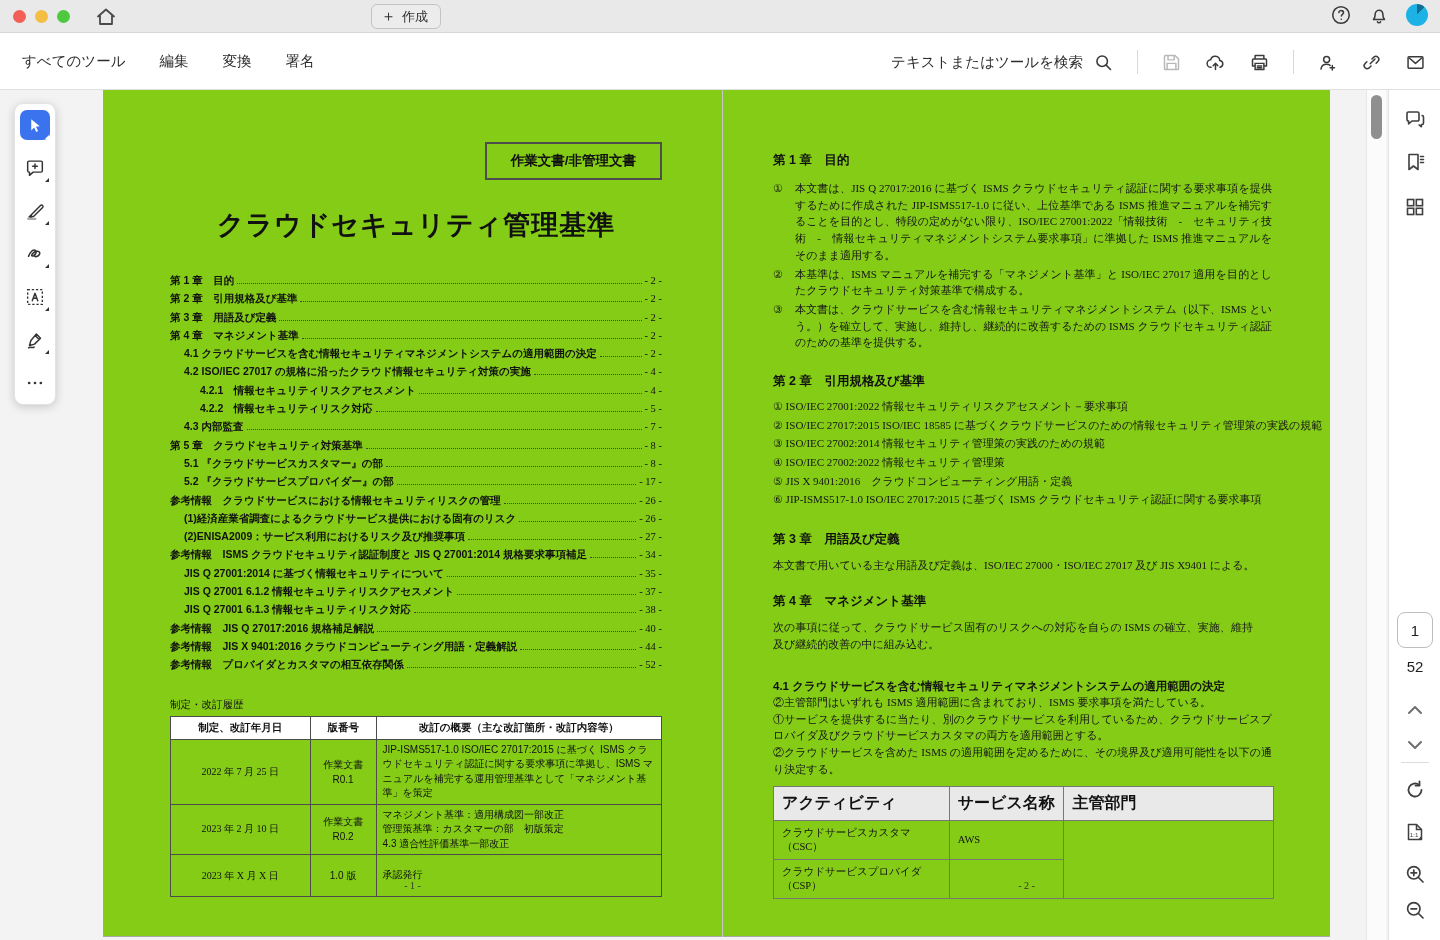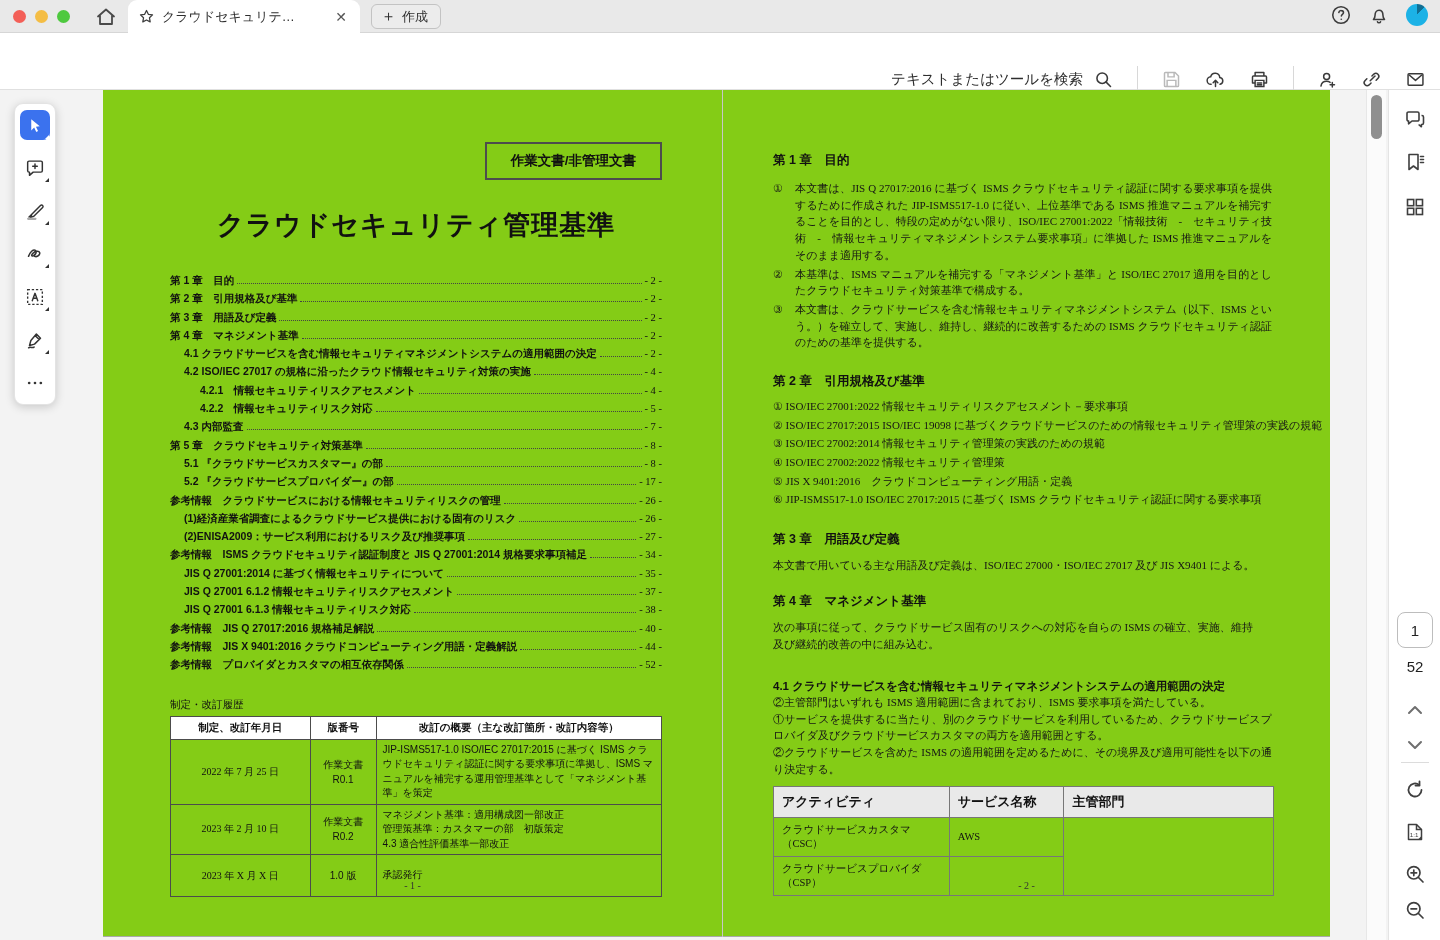--- a/index.html
+++ b/index.html
@@ -25,21 +25,21 @@
   .tb-ic { width:22px; height:22px; color:#3c3c3c; }
   .avatar { width:22px; height:22px; border-radius:50%;
             background:conic-gradient(#116e93 0 12%, #1cb2e6 12% 100%); }
 
   
   .toolbar { position:absolute; left:0; top:34px; width:1440px; height:56px; background:#fff;
              border-bottom:1px solid #e0e0e0; display:flex; align-items:center; }
   .menu-wrap { display:flex; align-items:center; gap:34px; padding-left:22px; }
   .menu-item { border:none; background:none; font-size:14.5px; color:#2d2d2d;
                font-family:"Liberation Sans",sans-serif; cursor:pointer; }
-  .tool-right { position:absolute; right:14px; top:0; height:56px; display:flex; align-items:flex-end; gap:23px; }
+  .tool-right { position:absolute; right:14px; top:0; height:56px; display:flex; align-items:center; gap:23px; }
   .search-box { display:flex; align-items:center; gap:10px; font-size:14.5px; color:#2d2d2d; cursor:text; }
   .v-div { width:1px; height:24px; background:#d8d8d8; }
   .t-ic { width:21px; height:21px; color:#3a3a3a; }
   .t-ic.disabled { color:#b9b9b9; }
 
   
   .main { position:absolute; left:0; top:90px; width:1440px; height:850px; background:#f3f3f3; }
   .pages { position:absolute; left:103px; top:0; width:1227px; height:847px; background:#84cc16;
            border-bottom:1px solid #a9a9a9; }
   .page-div { position:absolute; left:619px; top:0; width:1px; height:847px; background:#c7c7c7; }
@@ -104,21 +104,21 @@
   td.h-desc { width:286px; padding:3px 6px; white-space:pre-line; line-height:1.45; font-size:9.5px; }
   tr.hrow1 td { height:52px; } tr.hrow2 td { height:44px; } tr.hrow3 td { height:42px; }
 
   
   .sec-h { font-size:12.5px; font-weight:bold; color:#111; }
   .p2-body { font-size:11px; line-height:1.52; color:#151515; text-align:justify; }
   .num-item { display:flex; gap:8px; margin-top:2px; }
   .num-item .mk { flex:0 0 14px; }
   .ref-line { height:18.6px; font-size:11px; color:#151515; white-space:nowrap; }
   table.scope { margin-top:8px; width:501px; border-collapse:collapse; }
-  table.scope th { background:#e9e9e9; border:1.5px solid #777; font-size:13px; text-align:left;
+  table.scope th { background:#e9e9e9; border:1.5px solid #777; font-size:16px; text-align:left;
                    padding:6px 8px; color:#111; height:30px; }
   table.scope td { border:1px solid #777; font-size:10.5px; padding:5px 8px; height:30px;
                    color:#111; vertical-align:middle; }
   th.c-act, td.c-act { width:176px; } th.c-svc, td.c-svc { width:115px; } th.c-dep { width:210px; }
 
   svg { display:block; }
 </style>
 </head>
 <body>
 
@@ -127,29 +127,20 @@
   <div class="titlebar">
     <div class="lights">
       <span class="light red"></span>
       <span class="light yellow"></span>
       <span class="light green"></span>
     </div>
     <div class="home-btn">
       <svg viewBox="0 0 24 24" fill="none" stroke="currentColor" stroke-width="1.8">
           <path d="M4 11.5 12 4.5l8 7M6 10.5V19h12v-8.5" stroke-linejoin="round" stroke-linecap="round"></path>
         </svg>
-    </div>
-    <div class="tab">
-      <span style="width:17px;height:17px;color:#3c3c3c;">
-        <svg viewBox="0 0 24 24" fill="none" stroke="currentColor" stroke-width="1.8">
-            <path d="M12 3.5l2.6 5.4 5.9.8-4.3 4.1 1 5.8L12 16.9l-5.2 2.7 1-5.8-4.3-4.1 5.9-.8z" stroke-linejoin="round"></path>
-          </svg>
-      </span>
-      <span class="tab-title">クラウドセキュリテ…</span>
-      <span class="tab-close">✕</span>
     </div>
     <button class="create-btn">
       <span style="font-size:15px;">＋</span>
       <span>作成</span>
     </button>
     <div class="tb-right">
       <span class="tb-ic">
         <svg viewBox="0 0 24 24" fill="none" stroke="currentColor" stroke-width="1.7">
             <circle cx="12" cy="12" r="9"></circle>
             <path d="M9.6 9.3c.3-1.4 1.4-2.2 2.7-2.1 1.3 0 2.4 1 2.4 2.3 0 1.6-2.3 2-2.3 3.6" stroke-linecap="round"></path>
@@ -160,20 +151,29 @@
         <svg viewBox="0 0 24 24" fill="none" stroke="currentColor" stroke-width="1.7">
             <path d="M6 17h12c-1.2-1.3-1.7-2.3-1.7-4.6 0-3.4-1.7-5.6-4.3-5.6S7.7 9 7.7 12.4C7.7 14.7 7.2 15.7 6 17z" stroke-linejoin="round"></path>
             <path d="M10.3 19.3a1.8 1.8 0 0 0 3.4 0" stroke-linecap="round"></path>
           </svg>
       </span>
       <span class="avatar"></span>
     </div>
   </div>
 
   <div class="toolbar">
+    <div class="menu-wrap">
+  <button class="menu-item">すべてのツール</button>
+
+  <button class="menu-item">編集</button>
+
+  <button class="menu-item">変換</button>
+
+  <button class="menu-item">署名</button>
+</div>
     <div class="tool-right">
       <div class="search-box">
         <span>テキストまたはツールを検索</span>
         <span class="t-ic">
           <svg viewBox="0 0 24 24" fill="none" stroke="currentColor" stroke-width="1.8">
               <circle cx="10.5" cy="10.5" r="6"></circle>
               <path d="M15 15l5 5" stroke-linecap="round"></path>
             </svg>
         </span>
       </div>
@@ -463,21 +463,21 @@
           <div class="num-item p2-body doc-serif">
             <span class="mk">③</span>
             <span>本文書は、クラウドサービスを含む情報セキュリティマネジメントシステム（以下、ISMS という。）を確立して、実施し、維持し、継続的に改善するための ISMS クラウドセキュリティ認証のための基準を提供する。</span>
           </div>
         </div>
 
         <div class="sec-h doc-sans" style="margin-top:22px;">第 2 章　引用規格及び基準</div>
         <div style="margin-top:9px;">
   <div class="ref-line doc-serif">① ISO/IEC 27001:2022 情報セキュリティリスクアセスメント－要求事項</div>
 
-  <div class="ref-line doc-serif">② ISO/IEC 27017:2015 ISO/IEC 19098 に基づくクラウドサービスのための情報セキュリティ管理策の実践の規範</div>
+  <div class="ref-line doc-serif">② ISO/IEC 27017:2015 ISO/IEC 18585 に基づくクラウドサービスのための情報セキュリティ管理策の実践の規範</div>
 
   <div class="ref-line doc-serif">③ ISO/IEC 27002:2014 情報セキュリティ管理策の実践のための規範</div>
 
   <div class="ref-line doc-serif">④ ISO/IEC 27002:2022 情報セキュリティ管理策</div>
 
   <div class="ref-line doc-serif">⑤ JIS X 9401:2016　クラウドコンピューティング用語・定義</div>
 
   <div class="ref-line doc-serif">⑥ JIP-ISMS517-1.0 ISO/IEC 27017:2015 に基づく ISMS クラウドセキュリティ認証に関する要求事項</div>
 </div>
 

